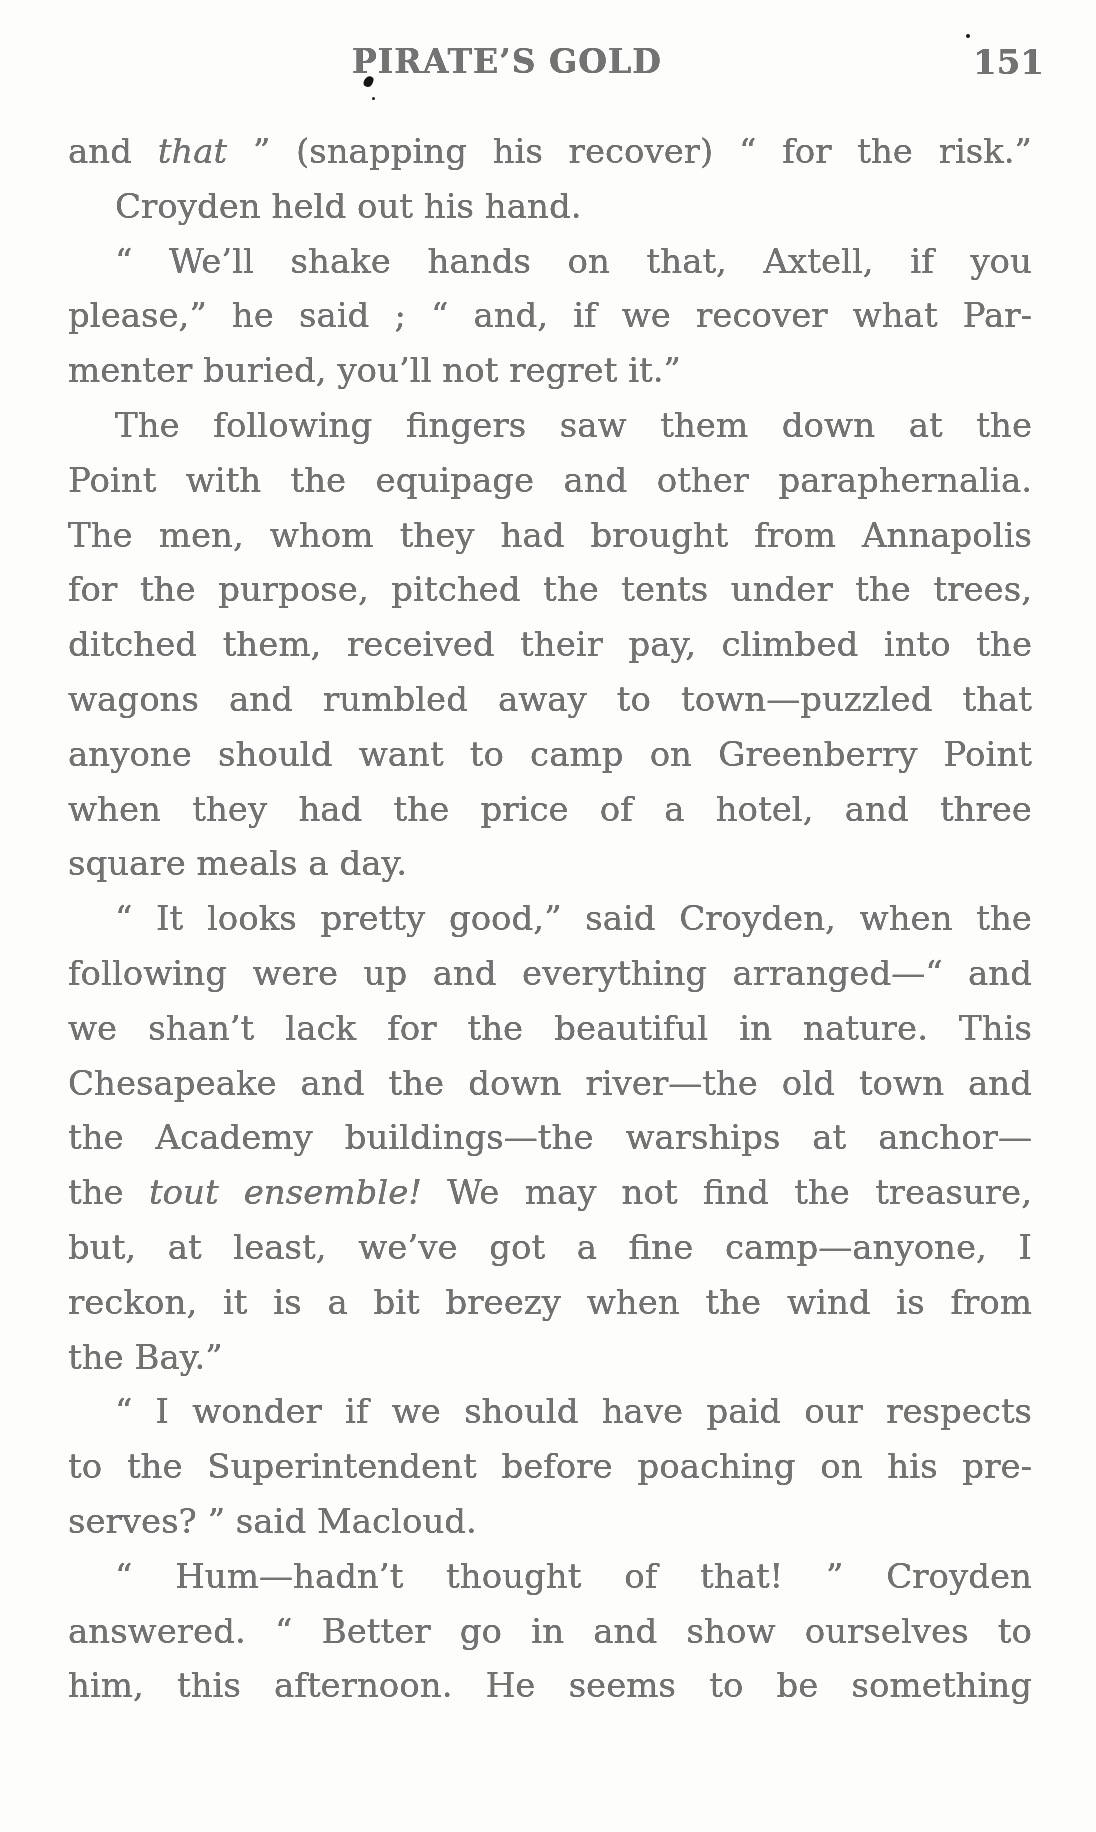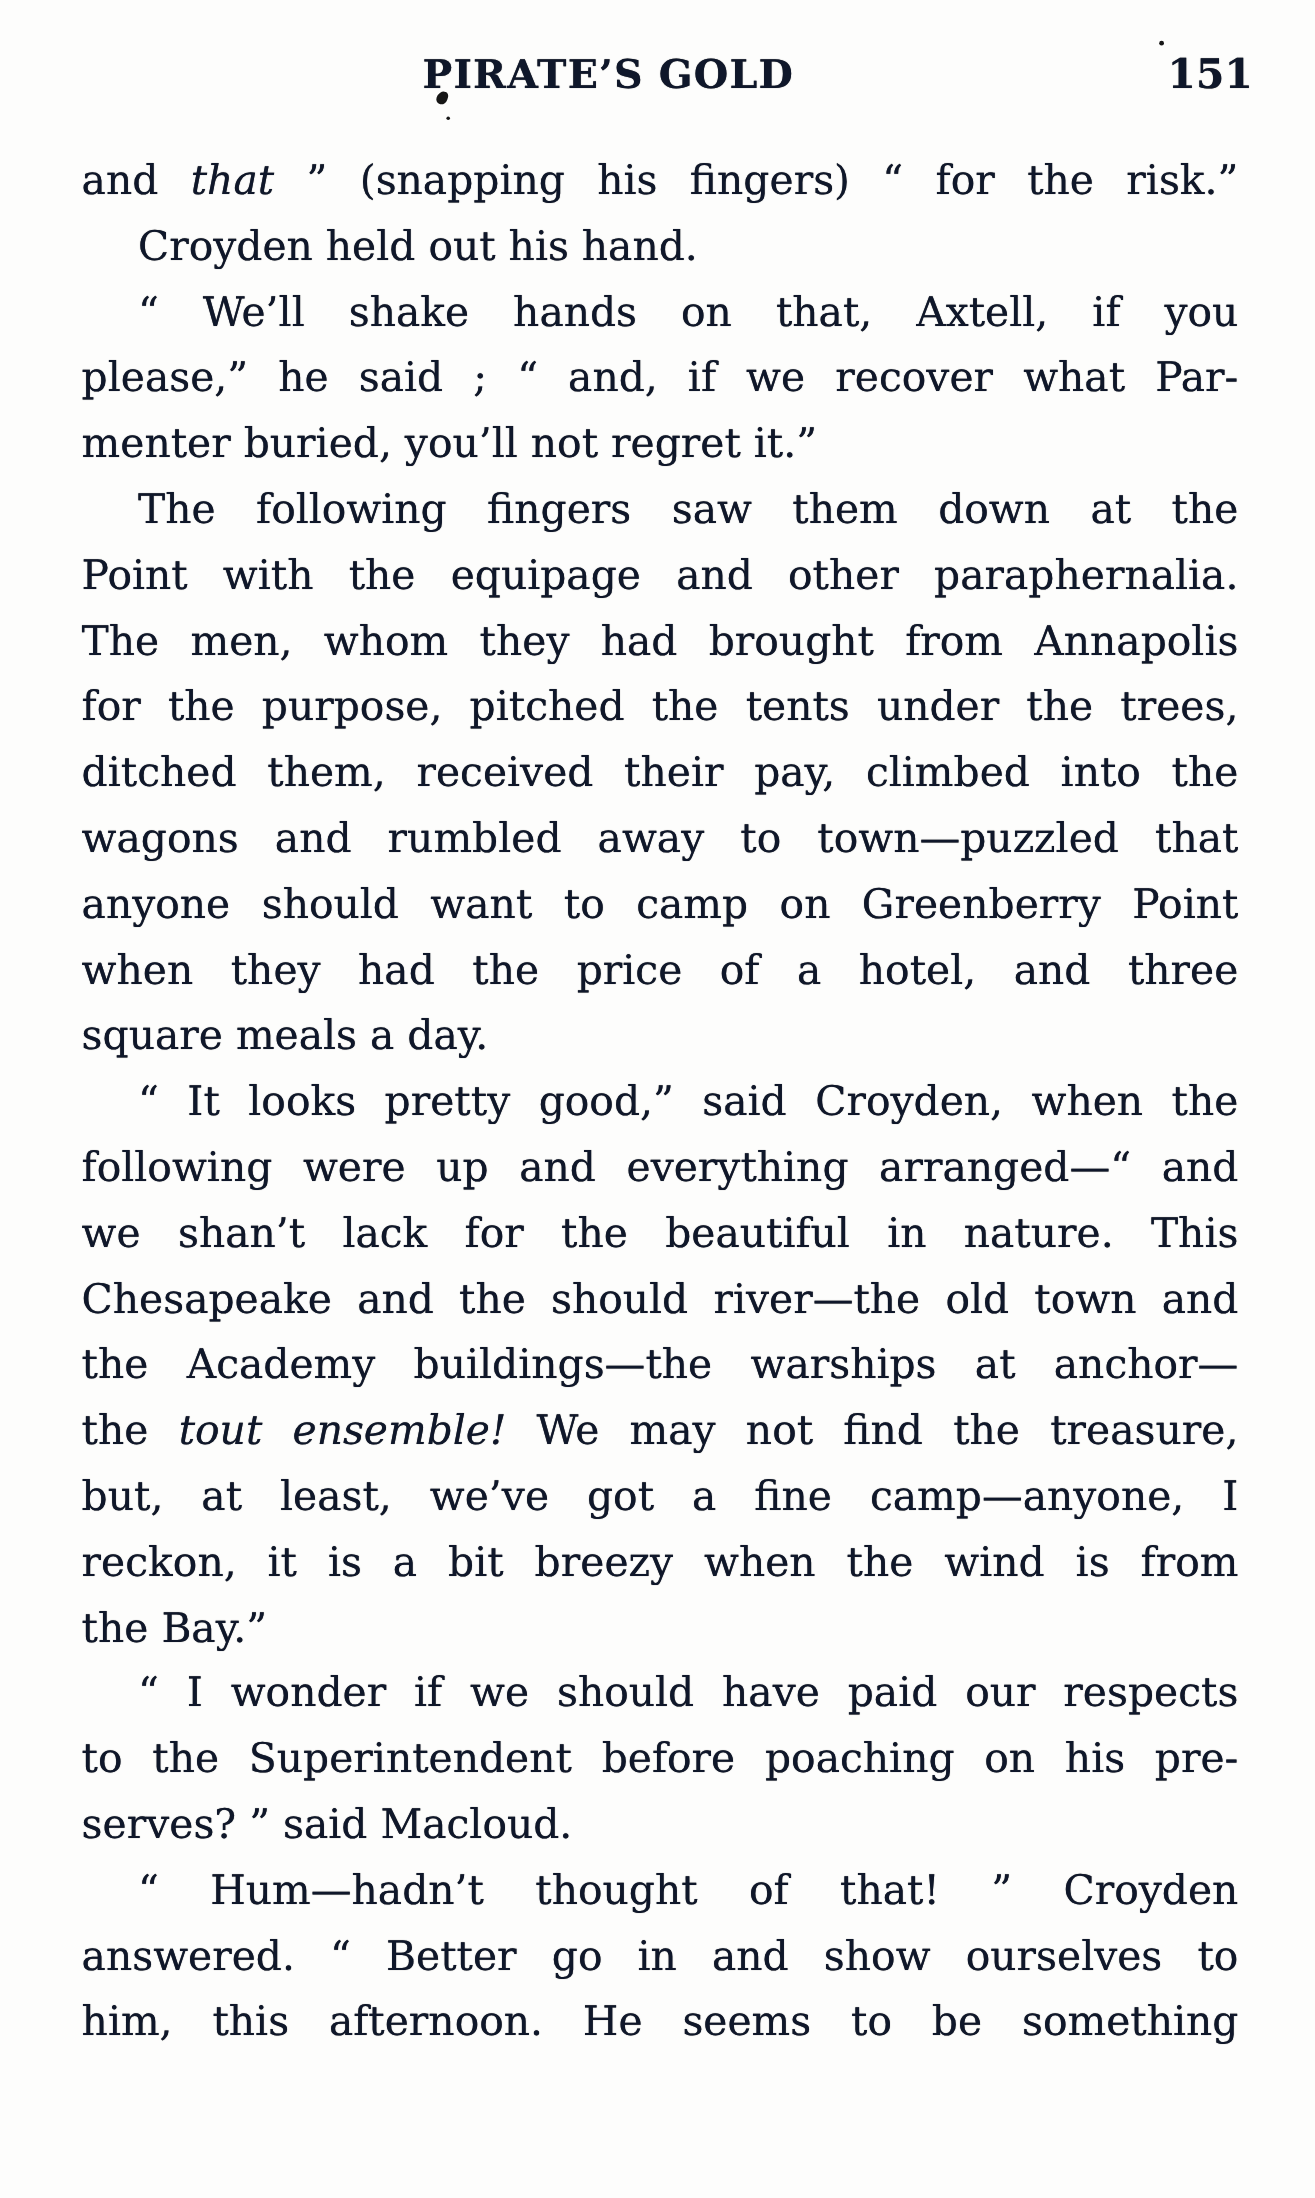--- a/index.html
+++ b/index.html
@@ -11,21 +11,21 @@
     height: 1832px;
     background: #ffffff;
     position: relative;
     overflow: hidden;
     font-family: "DejaVu Serif", serif;
   }
   .page {
     position: absolute;
     inset: 0;
     background: #fdfdfc;
-    color: #0f172a;
+    color: #737373;
     text-shadow: 0 0 0.6px rgba(15,15,15,0.85);
   }
   .running-head-title {
     position: absolute;
     left: 352px;
     top: 42px;
     font-size: 33px;
     font-weight: bold;
     letter-spacing: 1px;
     line-height: 1.2;
@@ -84,38 +84,38 @@
   }
 </style>
 </head>
 <body>
 
 <div class="page">
   <div class="running-head-title">PIRATE’S GOLD</div>
   <div class="page-number">151</div>
 
   <div class="body-text">
-      <div class="line just"><span>and </span><i>that</i><span> ” (snapping his fingers) “ for the risk.”</span></div>
+      <div class="line just"><span>and </span><i>that</i><span> ” (snapping his recover) “ for the risk.”</span></div>
       <div class="line indent"><span>Croyden held out his hand.</span></div>
       <div class="line indent just"><span>“ We’ll shake hands on that, Axtell, if you</span></div>
       <div class="line just"><span>please,” he said ; “ and, if we recover what Par-</span></div>
       <div class="line"><span>menter buried, you’ll not regret it.”</span></div>
       <div class="line indent just"><span>The following fingers saw them down at the</span></div>
       <div class="line just"><span>Point with the equipage and other paraphernalia.</span></div>
       <div class="line just"><span>The men, whom they had brought from Annapolis</span></div>
       <div class="line just"><span>for the purpose, pitched the tents under the trees,</span></div>
       <div class="line just"><span>ditched them, received their pay, climbed into the</span></div>
       <div class="line just"><span>wagons and rumbled away to town—puzzled that</span></div>
       <div class="line just"><span>anyone should want to camp on Greenberry Point</span></div>
       <div class="line just"><span>when they had the price of a hotel, and three</span></div>
       <div class="line"><span>square meals a day.</span></div>
       <div class="line indent just"><span>“ It looks pretty good,” said Croyden, when the</span></div>
       <div class="line just"><span>following were up and everything arranged—“ and</span></div>
       <div class="line just"><span>we shan’t lack for the beautiful in nature. This</span></div>
-      <div class="line just"><span>Chesapeake and the should river—the old town and</span></div>
+      <div class="line just"><span>Chesapeake and the down river—the old town and</span></div>
       <div class="line just"><span>the Academy buildings—the warships at anchor—</span></div>
       <div class="line just"><span>the </span><i>tout ensemble!</i><span> We may not find the treasure,</span></div>
       <div class="line just"><span>but, at least, we’ve got a fine camp—anyone, I</span></div>
       <div class="line just"><span>reckon, it is a bit breezy when the wind is from</span></div>
       <div class="line"><span>the Bay.”</span></div>
       <div class="line indent just"><span>“ I wonder if we should have paid our respects</span></div>
       <div class="line just"><span>to the Superintendent before poaching on his pre-</span></div>
       <div class="line"><span>serves? ” said Macloud.</span></div>
       <div class="line indent just"><span>“ Hum—hadn’t thought of that! ” Croyden</span></div>
       <div class="line just"><span>answered. “ Better go in and show ourselves to</span></div>

